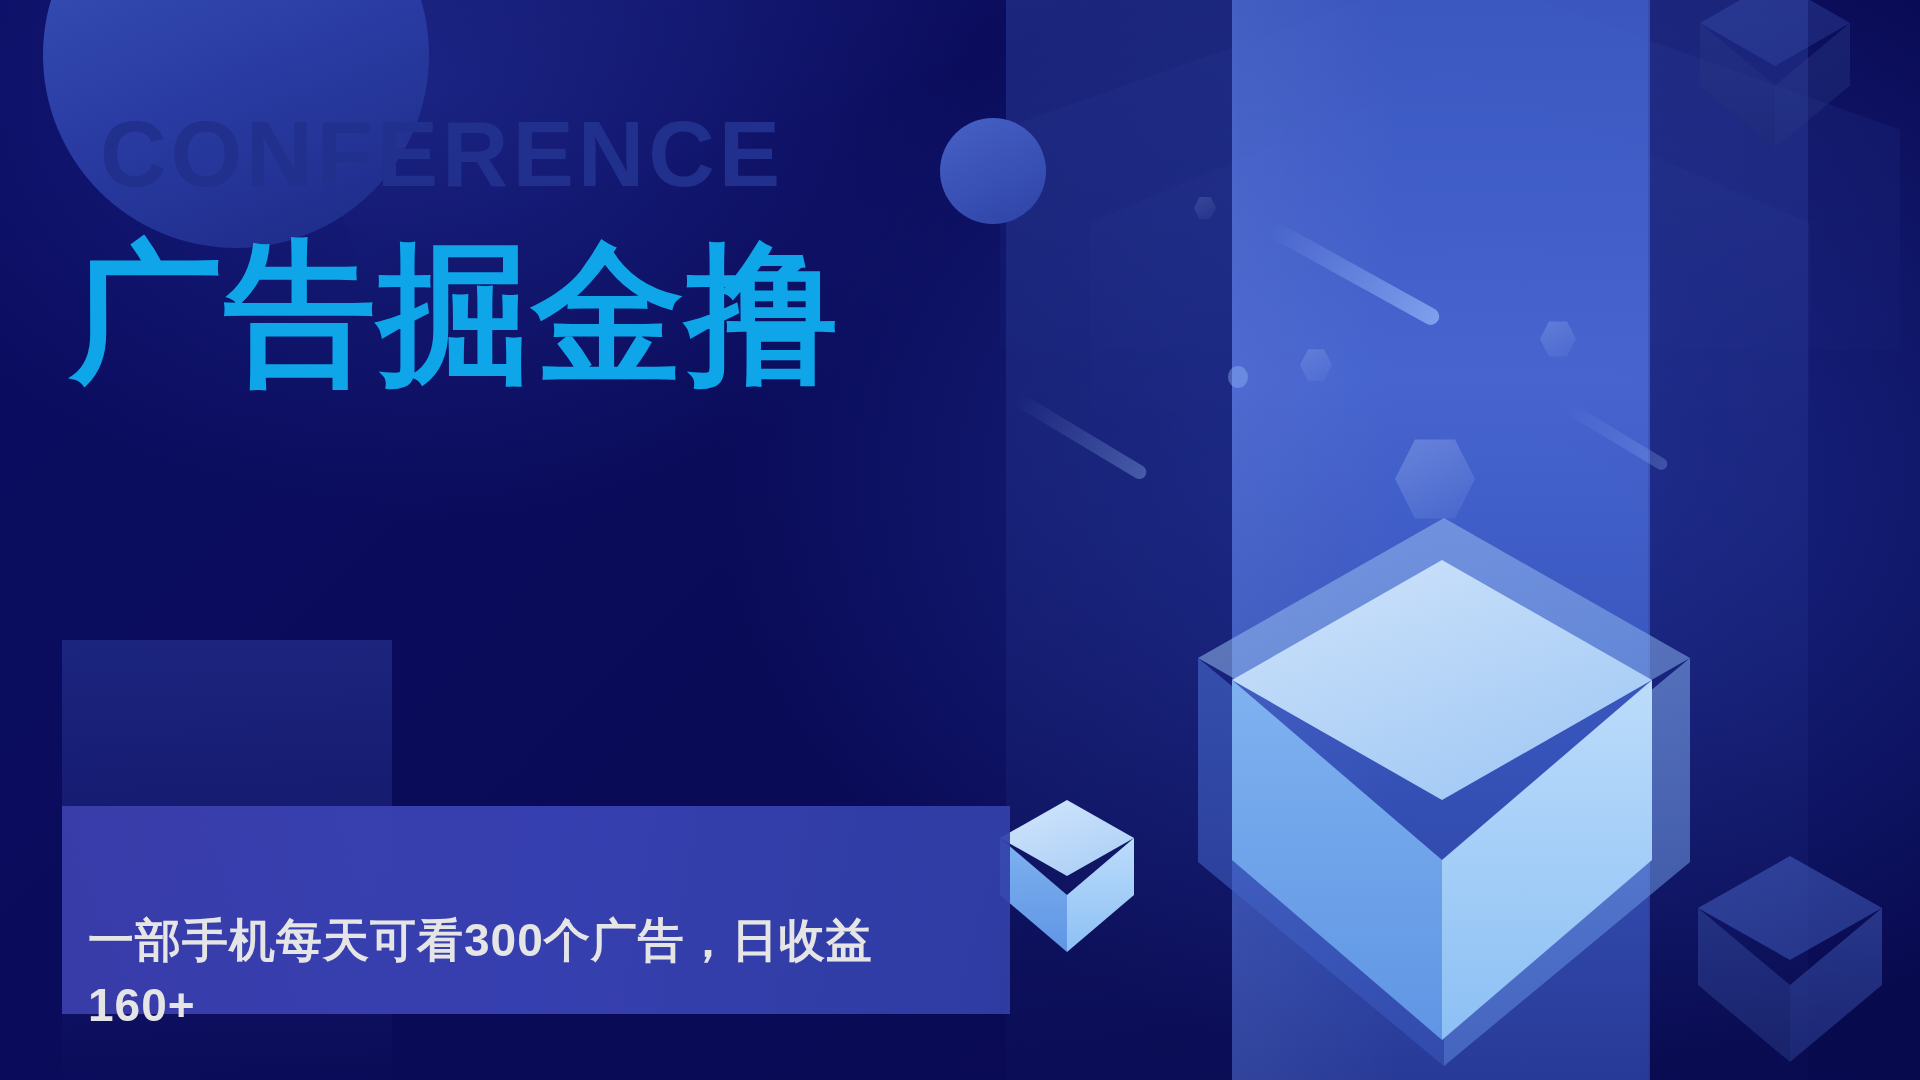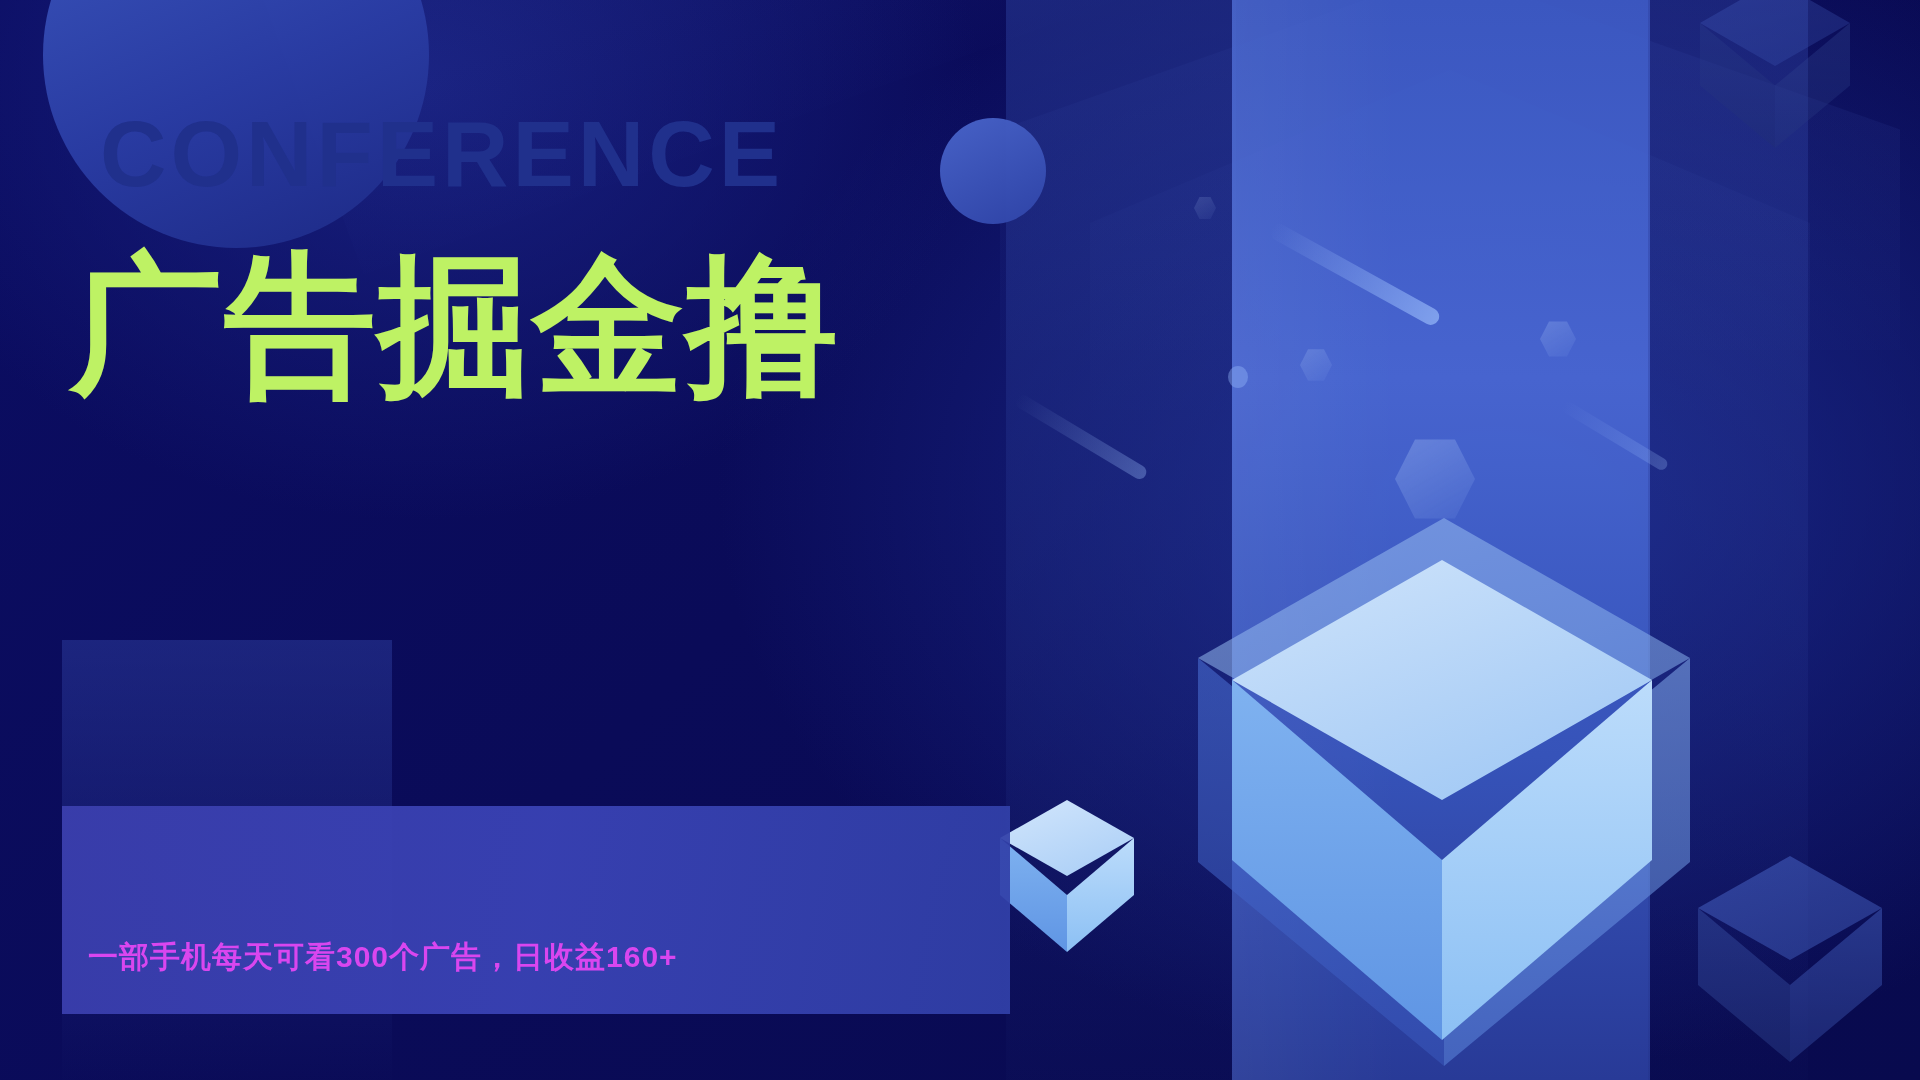--- a/index.html
+++ b/index.html
@@ -204,40 +204,40 @@
     color:#20308c;line-height:1;
     white-space:nowrap;
     user-select:none;
   }
   .year{
     position:absolute;left:103px;top:146px;
     font-size:96px;font-weight:800;color:#ffffff;
     letter-spacing:-1px;line-height:1;
   }
   .headline{
-    position:absolute;left:70px;top:228px;
+    position:absolute;left:70px;top:216px;
     width:1130px;
-    color:#bef264;
+    color:#0ea5e9;
     font-size:152px;font-weight:800;
     line-height:1.28;
     letter-spacing:2px;
   }
   .headline .l2{display:block;}
 
   .subtitle-band{
     position:absolute;left:62px;top:806px;
     width:948px;height:208px;
     background:linear-gradient(100deg,#3b3fae 0%,#3a43b6 50%,#3140a8 100%);
     opacity:.93;
   }
   .subtitle{
-    position:absolute;left:88px;top:936px;
+    position:absolute;left:88px;top:908px;
     width:890px;
-    color:#d946ef;
-    font-size:30px;font-weight:700;
+    color:#e5e5e5;
+    font-size:46px;font-weight:700;
     line-height:1.42;
     letter-spacing:1px;
   }
 </style>
 </head>
 <body>
 
 <div id="poster">
 
   <div class="bg-base"></div>

